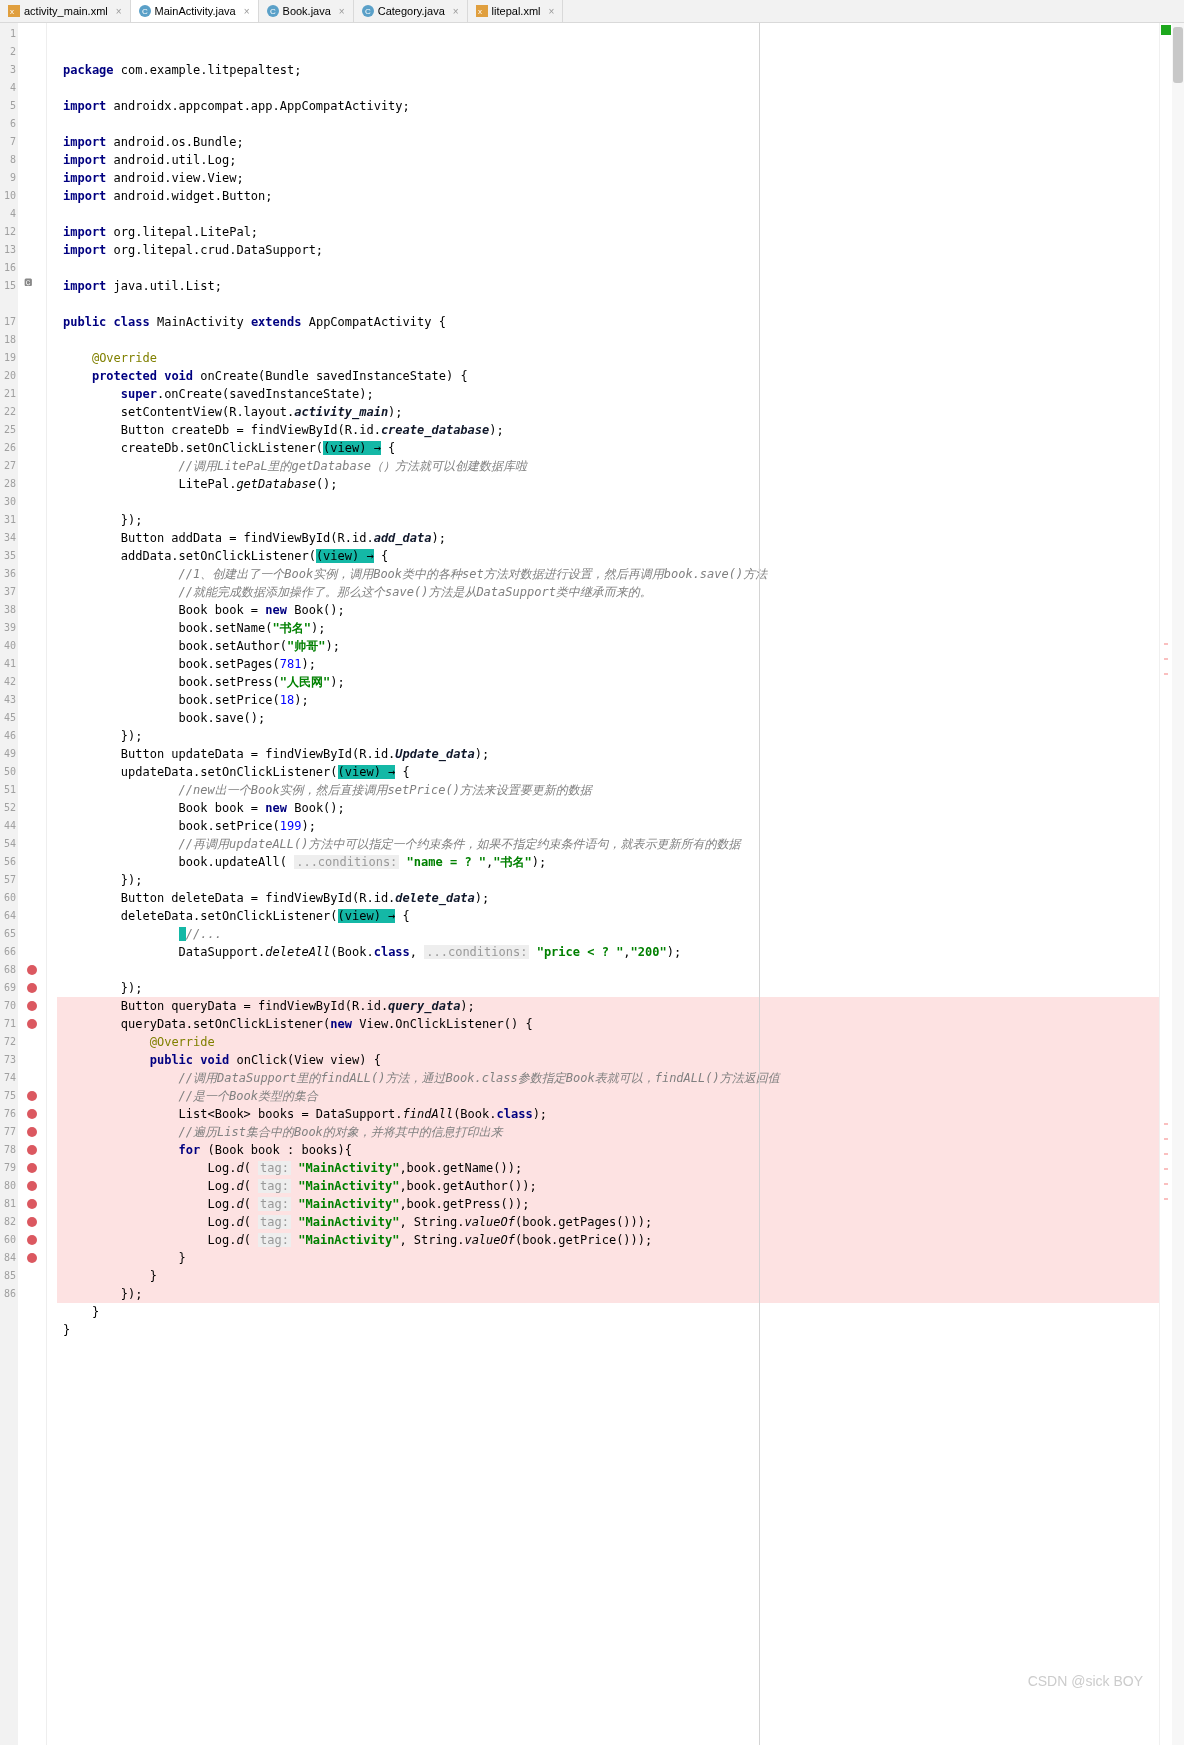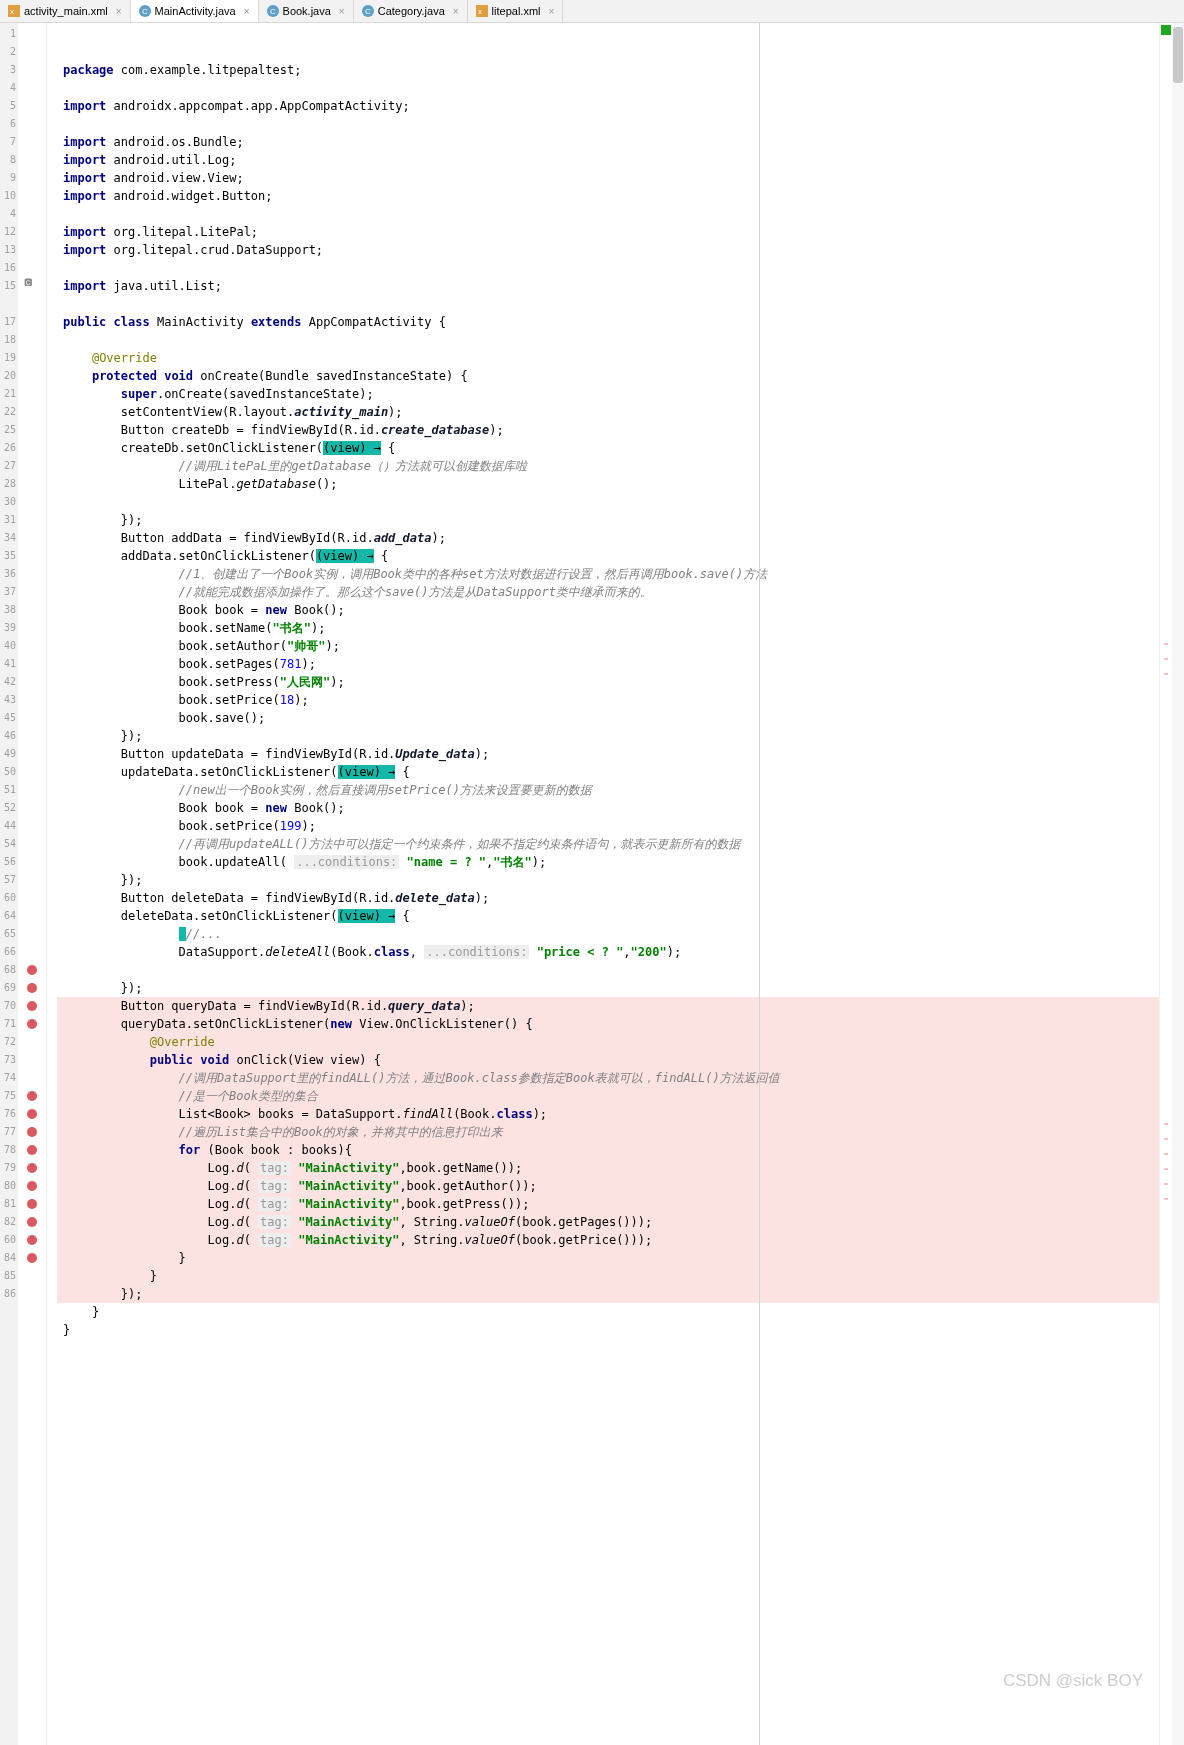--- a/index.html
+++ b/index.html
@@ -24,21 +24,21 @@
 .fld{color:#0f172a;font-style:italic;font-weight:bold}
 .mth{font-style:italic}
 .hint{color:#999;background:#eee;font-style:normal;padding:0 2px}
 .lam{background:#14b8a6}
 .hl{background:#fde2e2}
 .right-rail{width:12px;background:#fff;position:relative;border-left:1px solid #f0f0f0}
 .chk{width:10px;height:10px;background:#1da81d;position:absolute;top:2px;left:1px}
 .scrollbar{width:12px;background:#f7f7f7}
 .thumb{width:10px;height:56px;background:#c8c8c8;border-radius:3px;margin-left:1px;margin-top:4px}
 .sep{position:absolute;left:702px;top:0;bottom:0;border-right:1px solid #d4d4d4}
-.wm{position:absolute;right:16px;bottom:56px;font-family:sans-serif;color:#ccc;font-size:17px}
+.wm{position:absolute;right:16px;bottom:56px;font-family:sans-serif;color:#ccc;font-size:14px}
 .mg .ic{position:absolute;font-size:9px;color:#888;font-family:sans-serif}
 .rm{position:absolute;width:4px;height:2px;right:4px;background:#fac0c0}
 </style>
 </head>
 <body>
 
 <div class="tab-bar">
  <div class="tab">
       <span class="tab-icon"><svg viewBox="0 0 12 12">
           <rect width="12" height="12" fill="#e09f3e"></rect>

